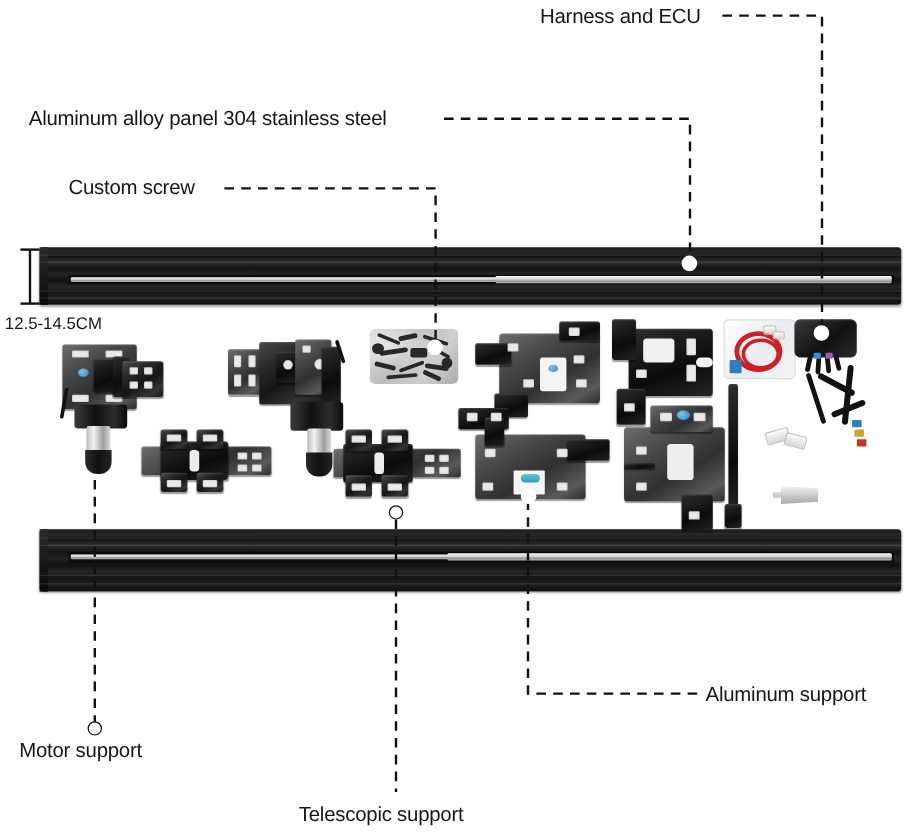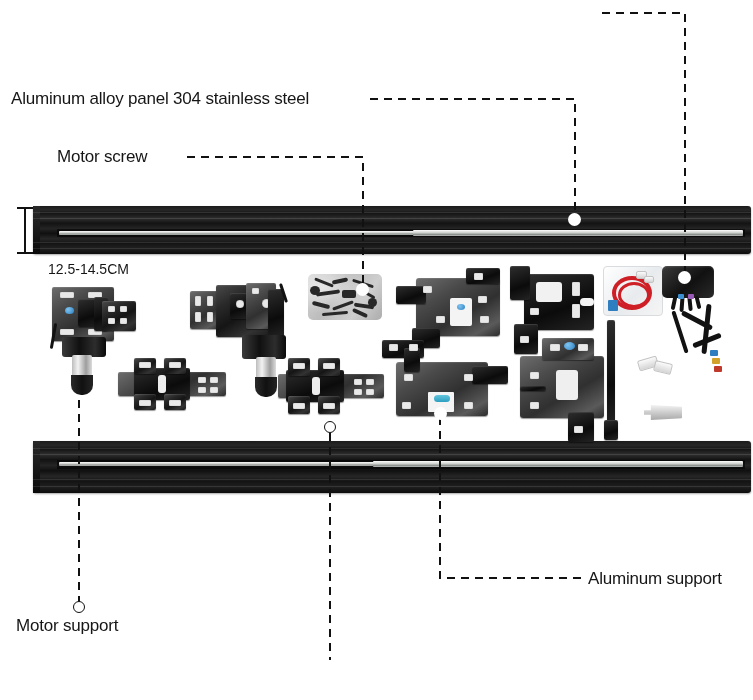--- a/index.html
+++ b/index.html
@@ -434,25 +434,27 @@
   </svg>
 
   <div class="dot-white" style="left:678px; top:271px;"></div>
   <div class="dot-white" style="left:568px; top:213px;"></div>
   <div class="dot-white" style="left:356px; top:283px;"></div>
   <div class="dot-white" style="left:434px; top:407px;"></div>
 
   <div class="dot-open" style="left:73px; top:601px;"></div>
   <div class="dot-open" style="left:324px; top:421px;"></div>
 
-
-  <div class="lbl" style="left:11px; top:90px;">Aluminum alloy panel  304 stainless steel</div>
-
-  <div class="lbl" style="left:57px; top:148px;">Motor screw</div>
+  <div class="lbl" style="left:450px; top:5px;">Harness and ECU</div>
+
+  <div class="lbl" style="left:24px; top:90px;">Aluminum alloy panel  304 stainless steel</div>
+
+  <div class="lbl" style="left:57px; top:148px;">Custom screw</div>
 
   <div class="lbl" style="left:16px; top:617px;">Motor support</div>
 
+  <div class="lbl" style="left:249px; top:670px;">Telescopic support</div>
 
   <div class="lbl" style="left:588px; top:570px;">Aluminum support</div>
 
-  <div class="dim-lbl" style="left:4px; top:262px;margin-left:44px;">12.5-14.5CM</div>
+  <div class="dim-lbl" style="left:4px; top:262px;">12.5-14.5CM</div>
 
 </div>
 
 </body></html>

